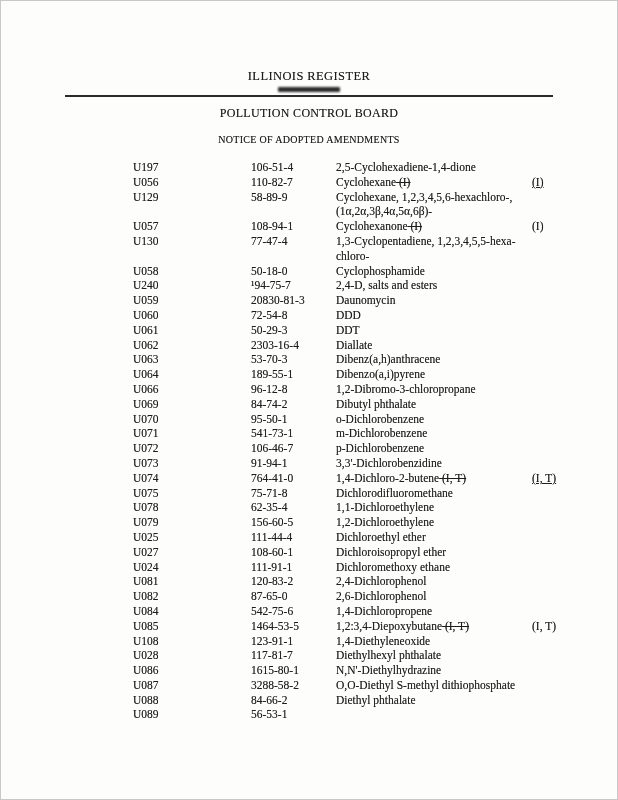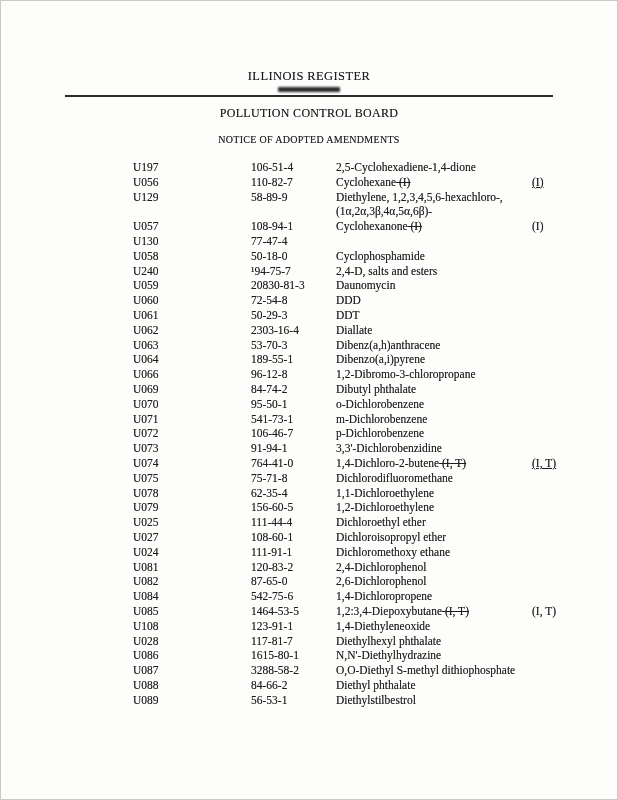--- a/index.html
+++ b/index.html
@@ -92,36 +92,40 @@
         <div class="cell cas">110-82-7</div>
         <div class="cell name">
           <div class="nline"><span>Cyclohexane</span><span class="struck"> (I)</span></div>
         </div>
         <div class="cell right"><span class="uline">(I)</span></div>
       </div>
       <div class="row">
         <div class="cell code">U129</div>
         <div class="cell cas">58-89-9</div>
         <div class="cell name">
-          <div class="nline"><span>Diethylene, 1,2,3,4,5,6-hexachloro-,</span></div>
+          <div class="nline"><span>Cyclohexane, 1,2,3,4,5,6-hexachloro-,</span></div>
           <div class="nline">(1α,2α,3β,4α,5α,6β)-</div>
         </div>
         <div class="cell right"></div>
       </div>
       <div class="row">
         <div class="cell code">U057</div>
         <div class="cell cas">108-94-1</div>
         <div class="cell name">
           <div class="nline"><span>Cyclohexanone</span><span class="struck"> (I)</span></div>
         </div>
         <div class="cell right"><span>(I)</span></div>
       </div>
       <div class="row">
         <div class="cell code">U130</div>
         <div class="cell cas">77-47-4</div>
+        <div class="cell name">
+          <div class="nline"><span>1,3-Cyclopentadiene, 1,2,3,4,5,5-hexa-</span></div>
+          <div class="nline">chloro-</div>
+        </div>
         <div class="cell right"></div>
       </div>
       <div class="row">
         <div class="cell code">U058</div>
         <div class="cell cas">50-18-0</div>
         <div class="cell name">
           <div class="nline"><span>Cyclophosphamide</span></div>
         </div>
         <div class="cell right"></div>
       </div>
@@ -353,19 +357,16 @@
         <div class="cell code">U088</div>
         <div class="cell cas">84-66-2</div>
         <div class="cell name">
           <div class="nline"><span>Diethyl phthalate</span></div>
         </div>
         <div class="cell right"></div>
       </div>
       <div class="row">
         <div class="cell code">U089</div>
         <div class="cell cas">56-53-1</div>
-        <div class="cell name">
-          <div class="nline"><span>Diethylstilbestrol</span></div>
-        </div>
         <div class="cell right"></div>
       </div>
     </div>
 </div>
 
 </body></html>

